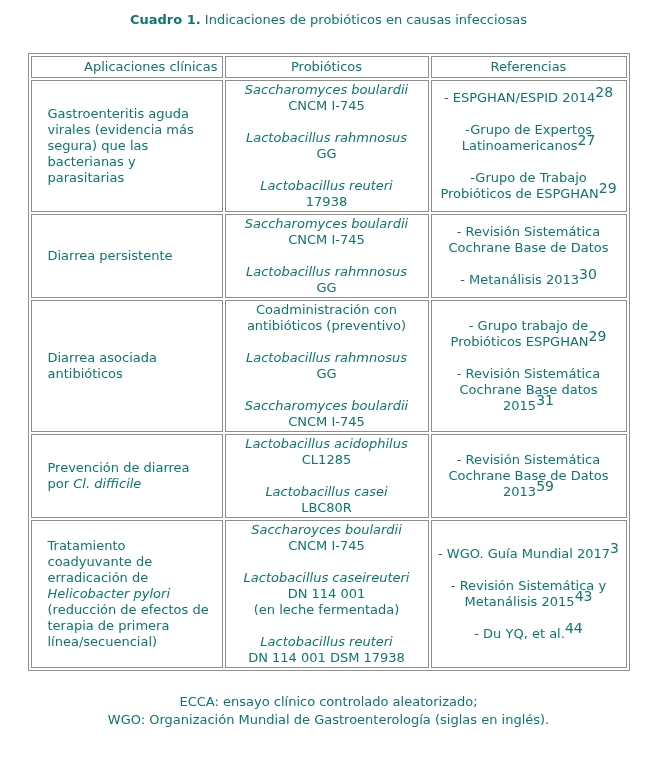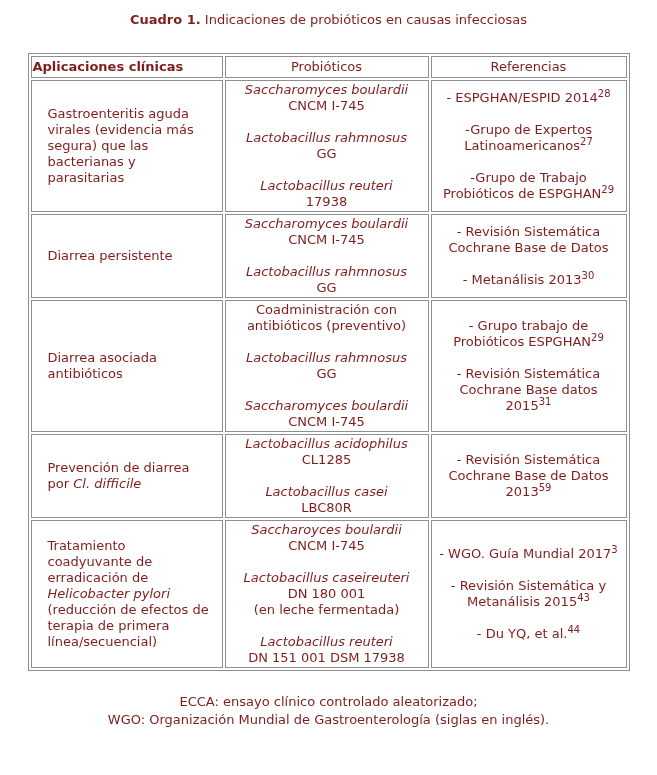--- a/index.html
+++ b/index.html
@@ -8,21 +8,21 @@
     background: #ffffff;
   }
   .page {
     width: 657px;
     height: 775px;
     box-sizing: border-box;
     padding-top: 12px;
     overflow: hidden;
     font-family: "DejaVu Sans", "Liberation Sans", sans-serif;
     font-size: 13px;
-    color: #7f1d1d;
+    color: #0f766e;
     background: #ffffff;
   }
   .caption {
     text-align: center;
     line-height: 16px;
     margin-bottom: 25px;
   }
   .caption b { font-weight: bold; }
 
   table.main {
@@ -39,27 +39,27 @@
   col.c3 { width: 196px; }
   th, td {
     border: 1px solid #8f8f8f;
     padding: 1px 4px;
     line-height: 16px;
     vertical-align: middle;
     font-weight: normal;
     overflow: hidden;
   }
   th { text-align: center; height: 18px; }
-  th.first { text-align: left; padding-left: 1px; font-weight: bold; }
+  th.first { text-align: right; padding-left: 11px; }
   td.app { text-align: left; padding-left: 16px; padding-right: 8px; }
   td.prob, td.ref { text-align: center; }
   .entry + .entry { margin-top: 16px; }
   .it { font-style: italic; }
   sup {
-    font-size: 10px;
+    font-size: 14px;
     line-height: 0;
     vertical-align: super;
   }
   .footnotes {
     margin-top: 22px;
     text-align: center;
     line-height: 18px;
   }
 </style>
 </head>
@@ -162,26 +162,26 @@
         </tr>
         <tr>
           <td class="app"><span>Tratamiento coadyuvante de erradicación de </span><span class="it">Helicobacter pylori</span><span> (reducción de efectos de terapia de primera línea/secuencial)</span></td>
           <td class="prob">
             <div class="entry">
               <div class="it">Saccharoyces boulardii</div>
               <div>CNCM I-745</div>
             </div>
             <div class="entry">
               <div class="it">Lactobacillus caseireuteri</div>
-              <div>DN 180 001</div>
+              <div>DN 114 001</div>
               <div>(en leche fermentada)</div>
             </div>
             <div class="entry">
               <div class="it">Lactobacillus reuteri</div>
-              <div>DN 151 001 DSM 17938</div>
+              <div>DN 114 001 DSM 17938</div>
             </div>
           </td>
           <td class="ref">
             <div class="entry"><span>- WGO. Guía Mundial 2017</span><sup>3</sup></div>
             <div class="entry"><span>- Revisión Sistemática y Metanálisis 2015</span><sup>43</sup></div>
             <div class="entry"><span>- Du YQ, et al.</span><sup>44</sup></div>
           </td>
         </tr>
       </tbody>
   </table>

